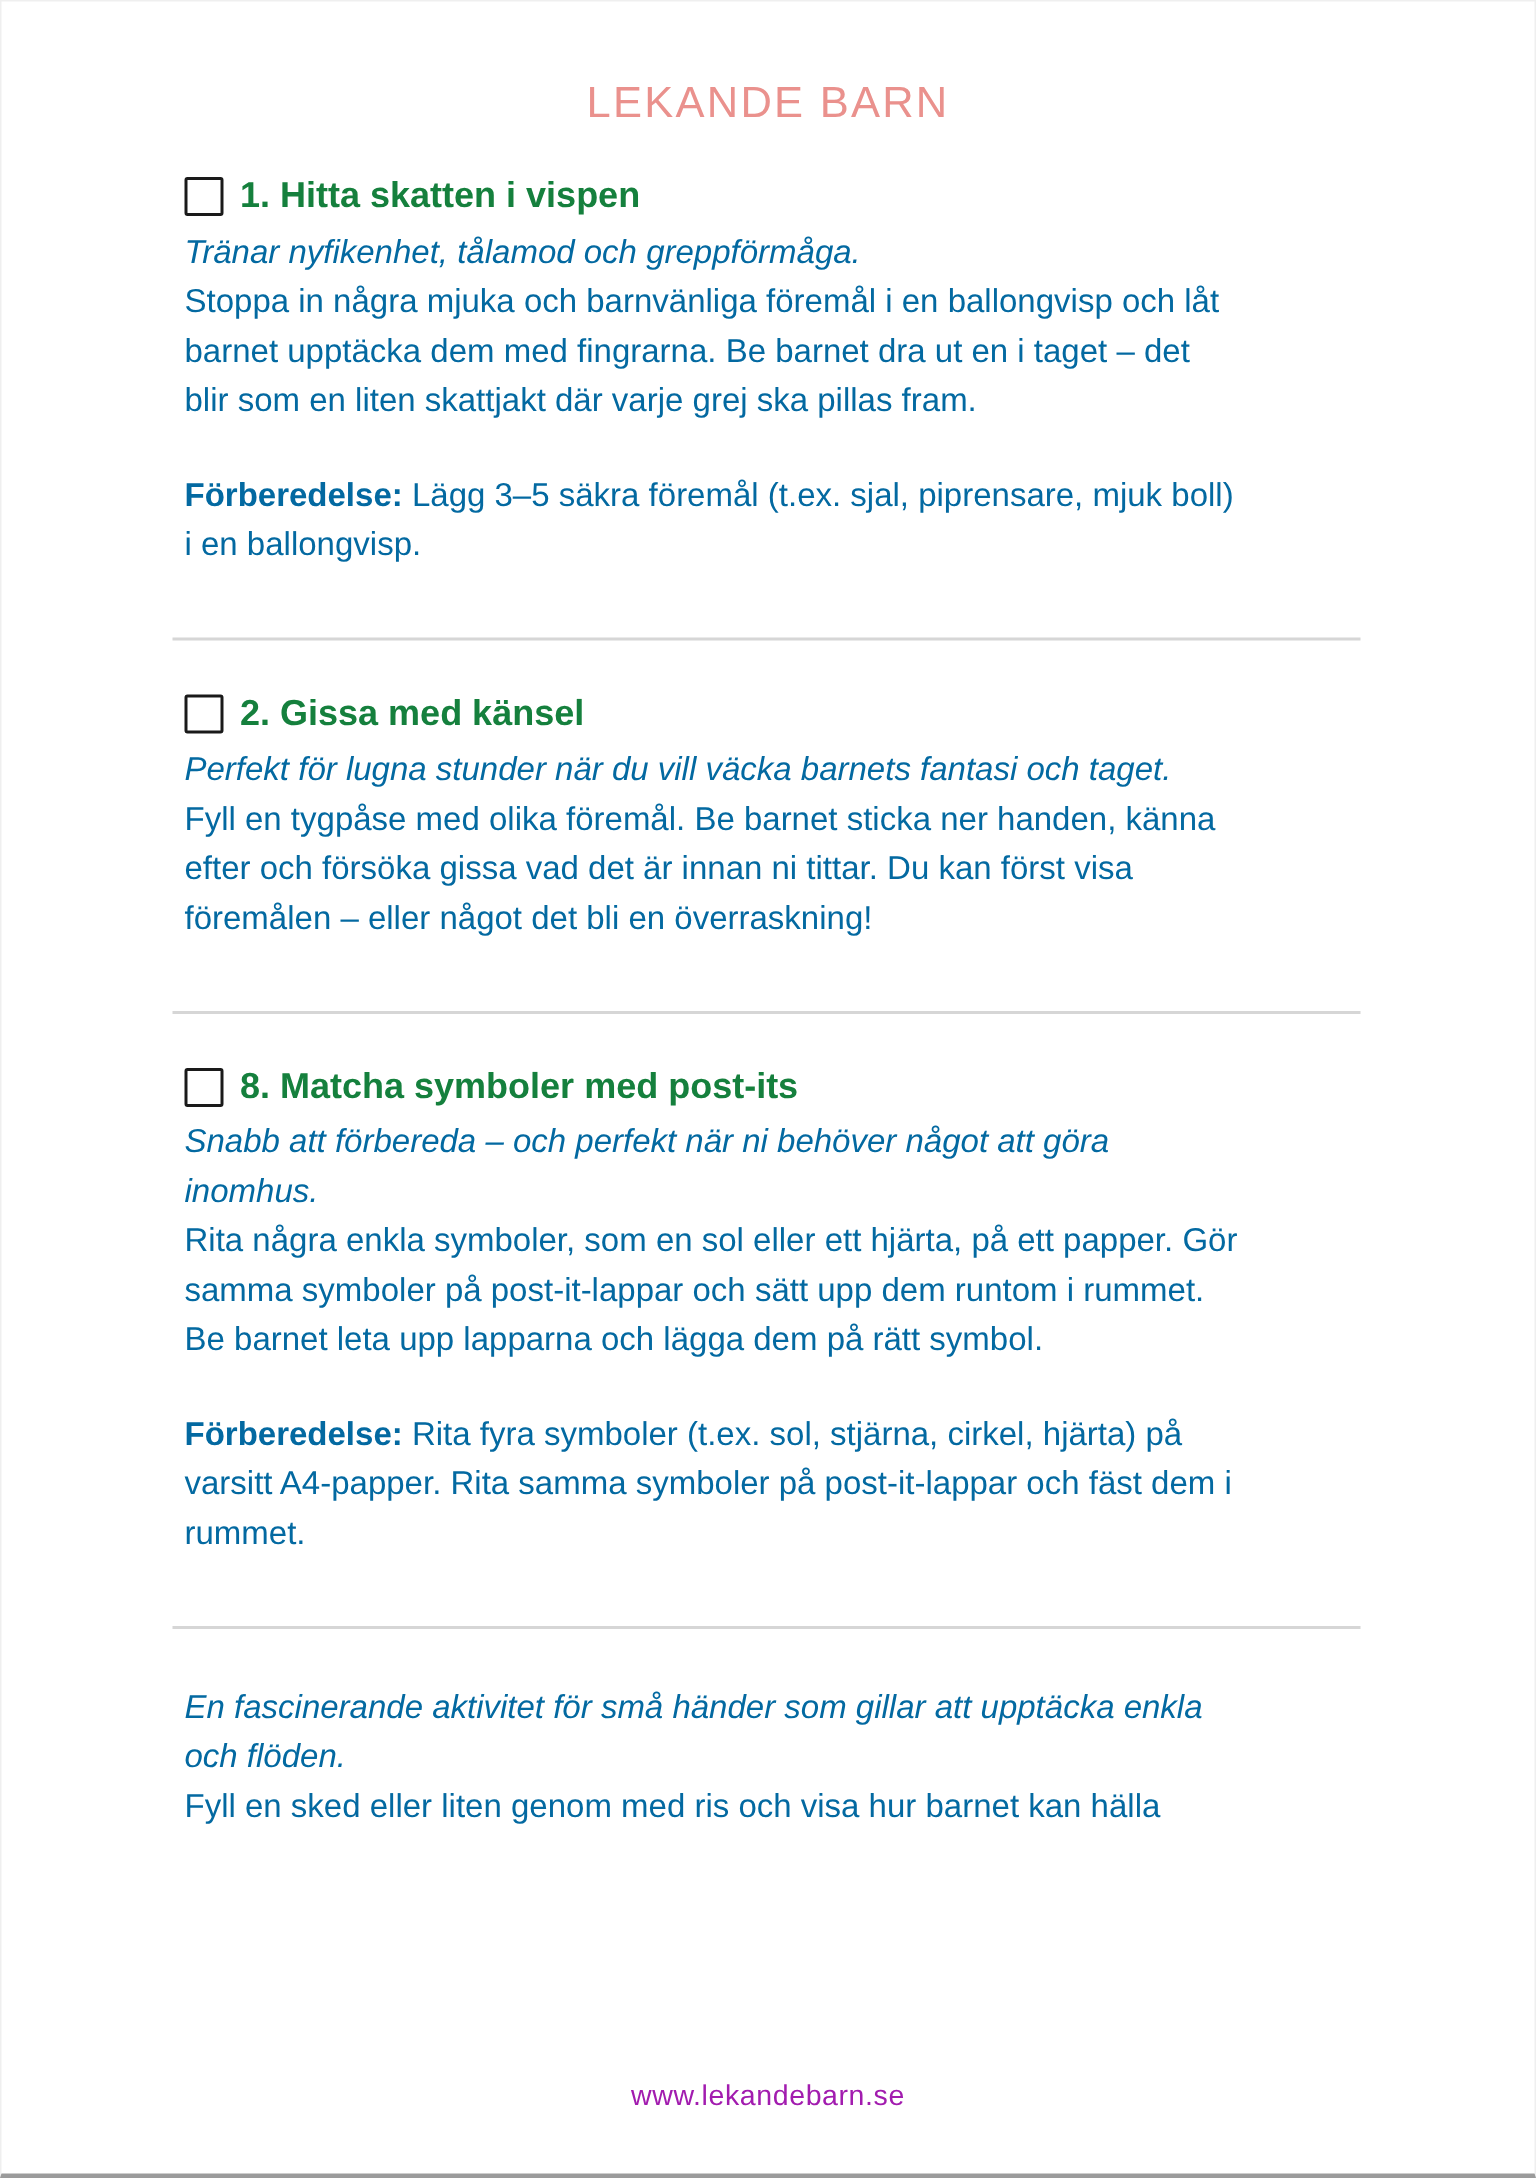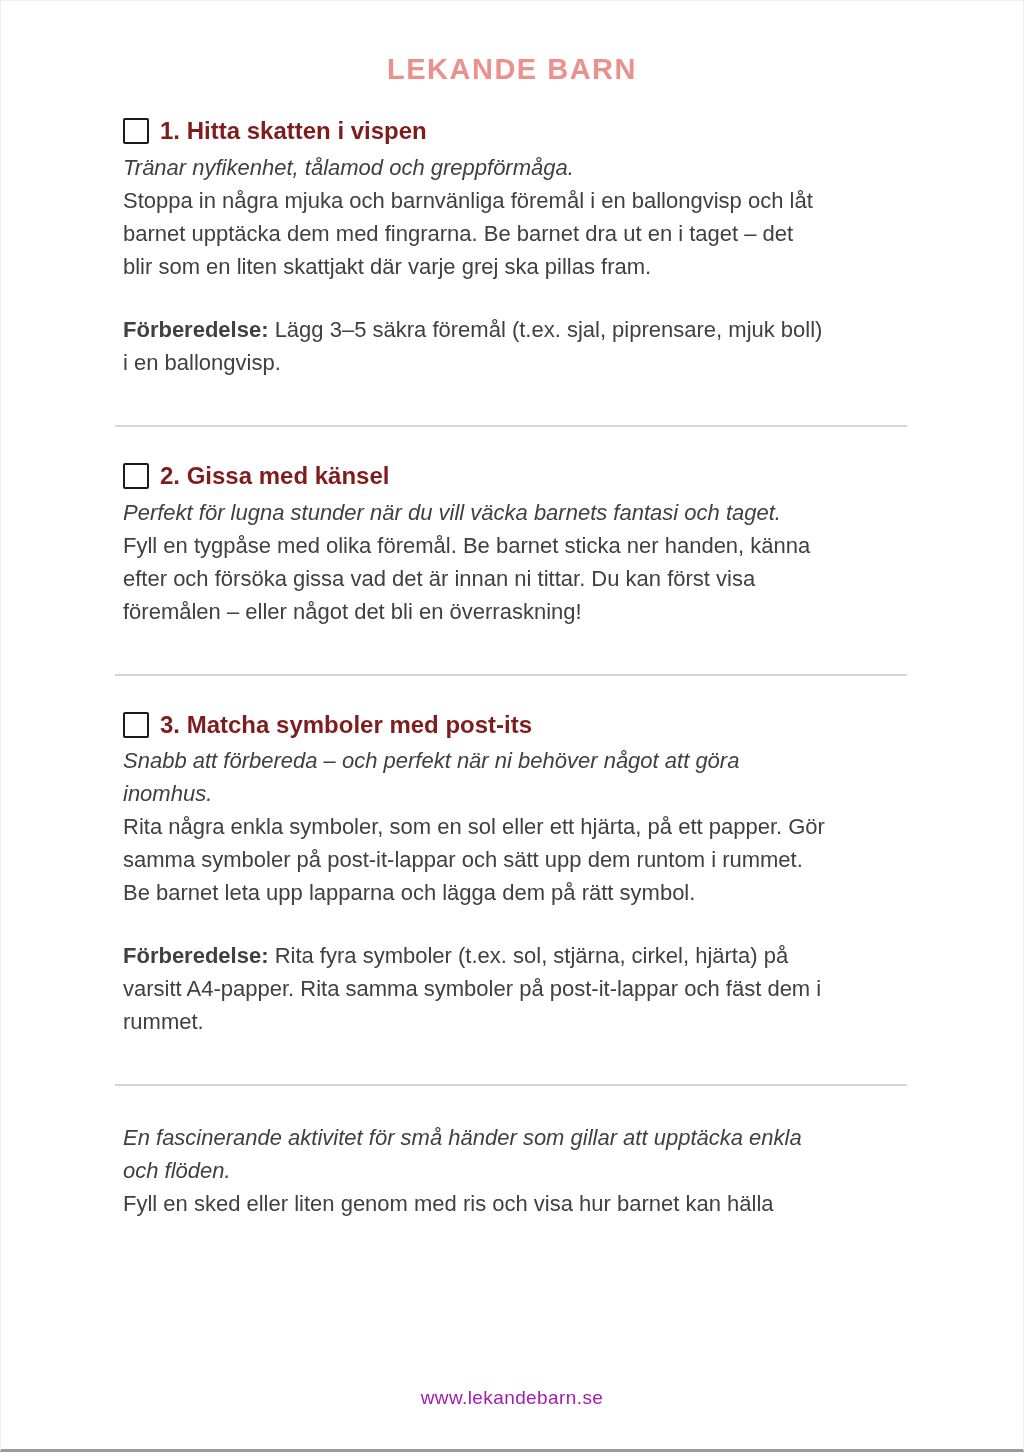--- a/index.html
+++ b/index.html
@@ -15,21 +15,21 @@
     font-family: "Liberation Sans", "DejaVu Sans", sans-serif;
     color: #1e1e1e;
   }
   .logo {
     position: absolute;
     top: 52px;
     left: 0;
     width: 100%;
     text-align: center;
     font-size: 29px;
-    font-weight: bold;
+    font-weight: normal;
     letter-spacing: 1.5px;
     color: #ea918d;
   }
   .content {
     position: absolute;
     left: 122px;
     top: 116px;
     width: 790px;
   }
   .section { }
@@ -44,29 +44,29 @@
     border: 2px solid #1a1a1a;
     border-radius: 2px;
     background: #ffffff;
     margin-right: 11px;
     flex: 0 0 auto;
     cursor: pointer;
   }
   .section-title {
     font-size: 24px;
     font-weight: bold;
-    color: #7f1d1d;
+    color: #15803d;
     line-height: 1.2;
   }
   .section p {
     margin: 0;
     max-width: 705px;
     font-size: 22px;
     line-height: 1.5;
-    color: #404040;
+    color: #0369a1;
   }
   .subtitle { font-style: italic; }
   .prep { margin-top: 30px !important; }
   .prep strong { font-weight: bold; }
   .divider {
     border: none;
     border-top: 2px solid #d6d6d6;
     margin: 46px 0 35px -8px;
     width: 792px;
   }
@@ -109,21 +109,21 @@
       </div>
       <p class="subtitle">Perfekt för lugna stunder när du vill väcka barnets fantasi och taget.</p>
       <p class="body-text">Fyll en tygpåse med olika föremål. Be barnet sticka ner handen, känna efter och försöka gissa vad det är innan ni tittar. Du kan först visa föremålen – eller något det bli en överraskning!</p>
     </div>
 
     <hr class="divider">
 
     <div class="section">
       <div class="section-heading">
         <span class="checkbox"></span>
-        <span class="section-title">3. Matcha symboler med post-its</span>
+        <span class="section-title">8. Matcha symboler med post-its</span>
       </div>
       <p class="subtitle">Snabb att förbereda – och perfekt när ni behöver något att göra inomhus.</p>
       <p class="body-text">Rita några enkla symboler, som en sol eller ett hjärta, på ett papper. Gör samma symboler på post-it-lappar och sätt upp dem runtom i rummet. Be barnet leta upp lapparna och lägga dem på rätt symbol.</p>
       <p class="prep"><strong>Förberedelse:</strong> <span>Rita fyra symboler (t.ex. sol, stjärna, cirkel, hjärta) på varsitt A4-papper. Rita samma symboler på post-it-lappar och fäst dem i rummet.</span></p>
     </div>
 
     <hr class="divider">
 
     <div class="section">
       <p class="subtitle">En fascinerande aktivitet för små händer som gillar att upptäcka enkla och flöden.</p>

